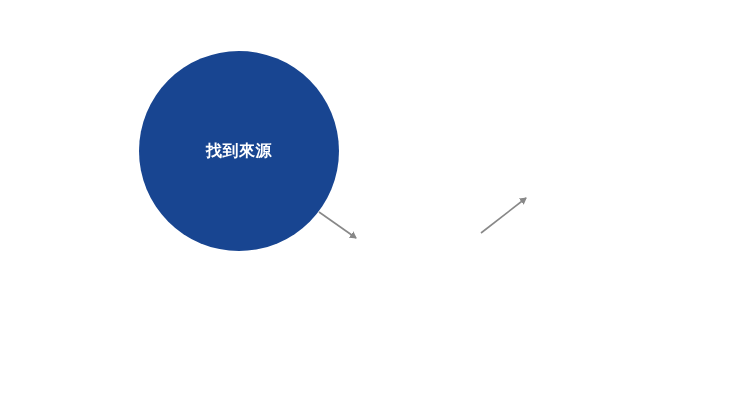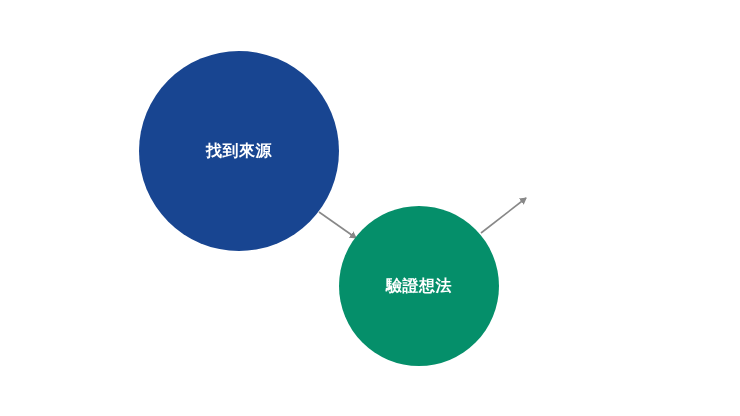--- a/index.html
+++ b/index.html
@@ -71,18 +71,15 @@
       </marker>
     </defs>
     <line x1="303" y1="212" x2="340" y2="238" stroke="#888888" stroke-width="1.6" marker-end="url(#arrowhead)"></line>
     <line x1="465" y1="233" x2="510" y2="198" stroke="#888888" stroke-width="1.6" marker-end="url(#arrowhead)"></line>
   </svg>
 
   <div class="node" id="node-find">
     <span class="node-label">找到來源</span>
   </div>
 
-  <div class="node" id="node-verify">
-    <span class="node-label">驗證想法</span>
-  </div>
 
 
 </div>
 
 </body></html>

